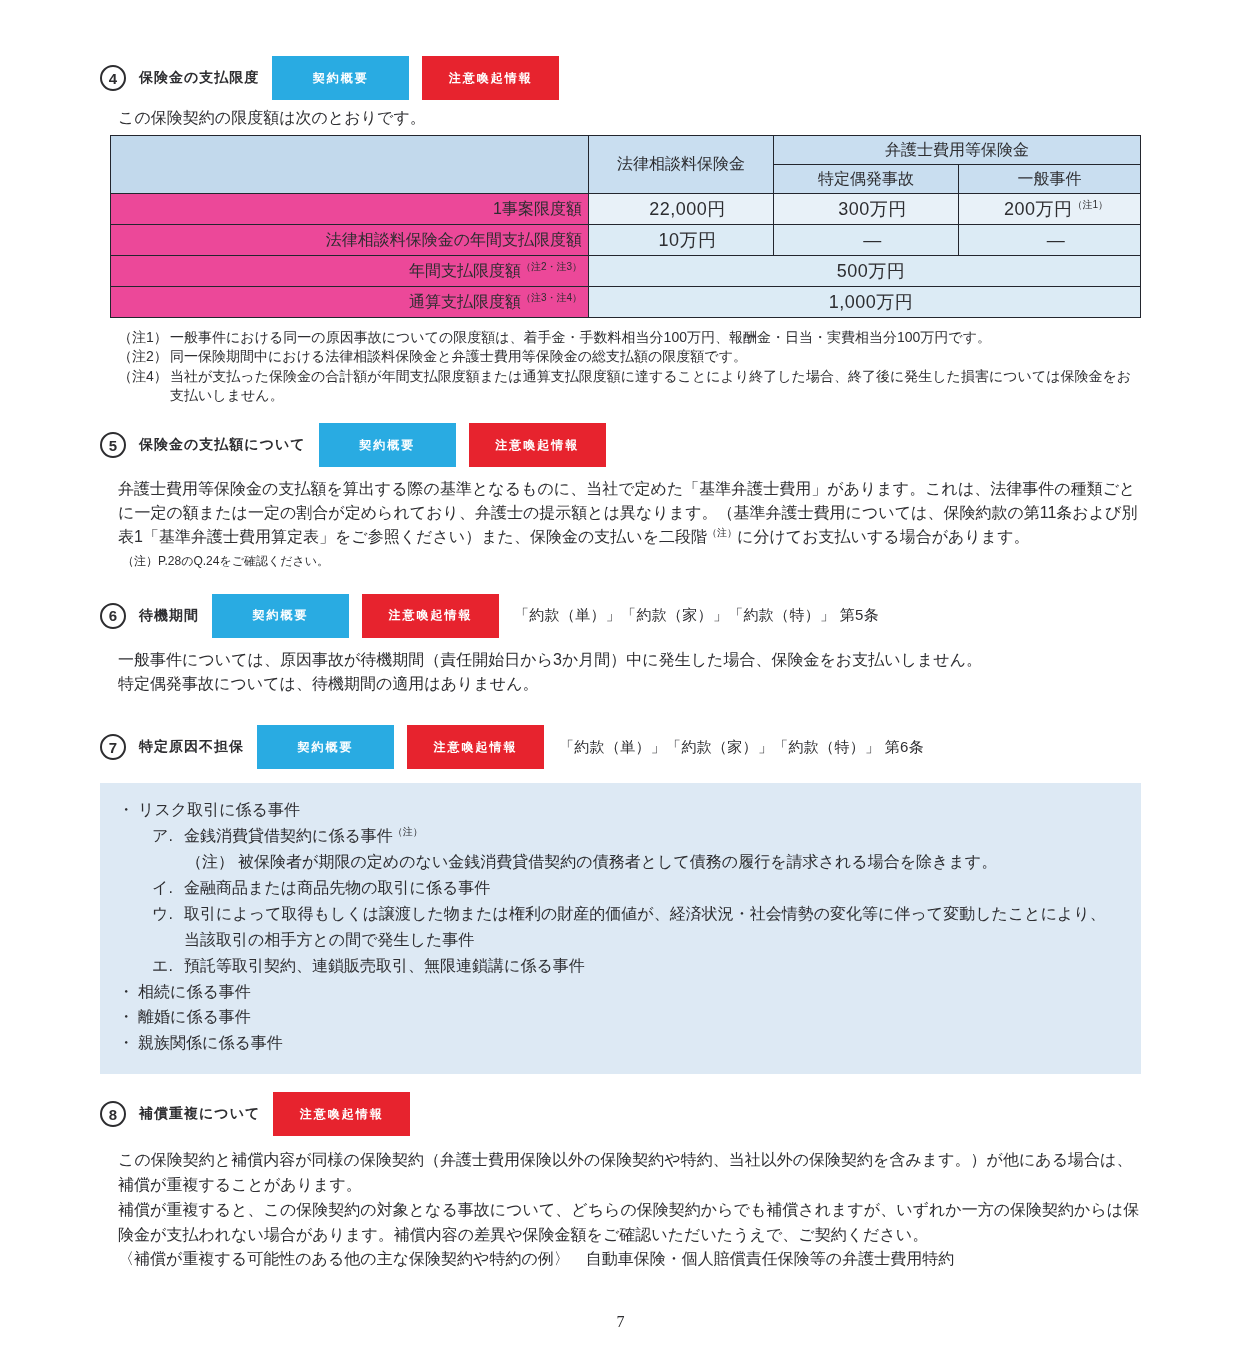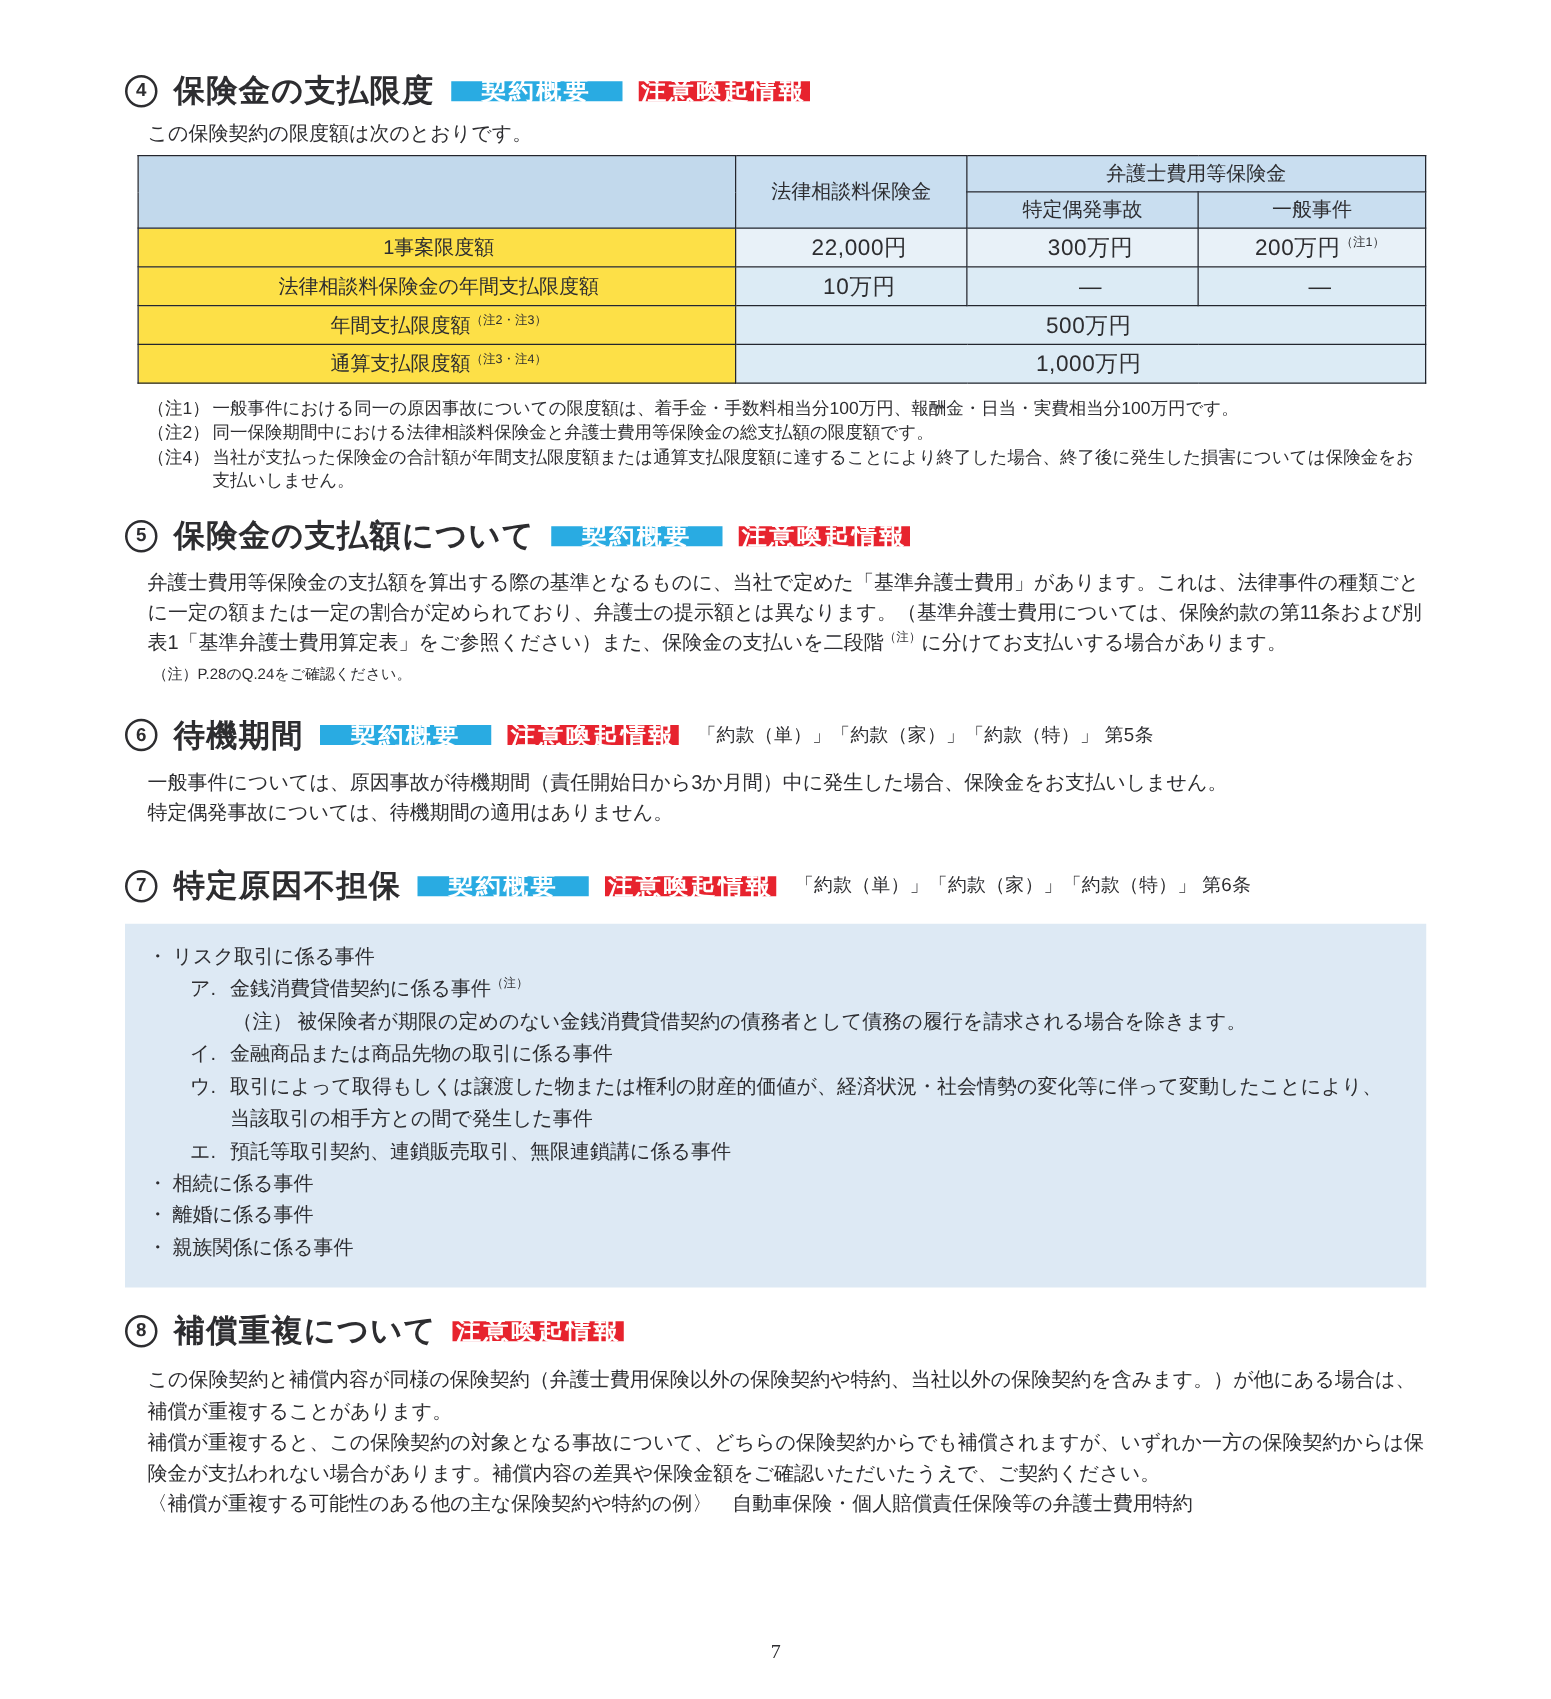--- a/index.html
+++ b/index.html
@@ -15,25 +15,25 @@
   .content { padding: 56px 100px 0 100px; }
 
   
   .h-row { display: flex; align-items: center; gap: 13px; margin: 0; }
   .circ {
     flex: 0 0 auto; width: 26px; height: 26px;
     border: 2px solid #2d2d30; border-radius: 50%;
     display: inline-flex; align-items: center; justify-content: center;
     font-size: 15px; font-weight: 700;
   }
-  .h-title { font-size: 25px; font-weight: 700; letter-spacing: 1px; }
+  .h-title { font-size: 14px; font-weight: 700; letter-spacing: 1px; }
   .badge {
     display: inline-flex; align-items: center; justify-content: center;
-    height: 16px; min-width: 137px; padding: 0 2px;
-    color: #ffffff; font-size: 20px; font-weight: 700; letter-spacing: 2px;
+    height: 44px; min-width: 137px; padding: 0 2px;
+    color: #ffffff; font-size: 12px; font-weight: 700; letter-spacing: 2px;
   }
   .badge.blue { background: #29abe2; }
   .badge.red  { background: #e7232e; }
   .ref { font-size: 15px; letter-spacing: 0.3px; padding-left: 2px; }
 
   .intro { margin: 8px 0 6px 18px; font-size: 16px; }
 
   
   .limit-table {
     border-collapse: collapse; table-layout: fixed;
@@ -41,21 +41,21 @@
   }
   .limit-table col.c0 { width: 478px; }
   .limit-table col.c1 { width: 185px; }
   .limit-table col.c2 { width: 185px; }
   .limit-table col.c3 { width: 182px; }
   .limit-table th, .limit-table td {
     border: 1px solid #23262e; padding: 2px 6px; font-weight: 400;
   }
   .limit-table th { background: #c9def0; font-size: 16px; text-align: center; height: 29px; }
   .limit-table .corner { background: #c2d9ec; }
-  .limit-table .lbl { background: #fde047; font-size: 16px; text-align: center; padding-left: 9px; height: 31px; }
+  .limit-table .lbl { background: #ec4899; font-size: 16px; text-align: right; padding-left: 9px; height: 31px; }
   .limit-table .val { font-size: 18px; text-align: center; letter-spacing: 0.5px; padding-left: 19px; }
   .limit-table tr.r1 .val { background: #e8f1f8; }
   .limit-table tr.r2 .val, .limit-table tr.r3 .val, .limit-table tr.r4 .val { background: #dcebf5; }
   .sup { font-size: 10px; vertical-align: super; letter-spacing: 0; }
 
   
   .notes { margin: 8px 0 0 18px; font-size: 14px; line-height: 1.38; }
   .note { display: flex; }
   .note .ntag { flex: 0 0 52px; }
   .note .ntxt { flex: 1 1 auto; }

